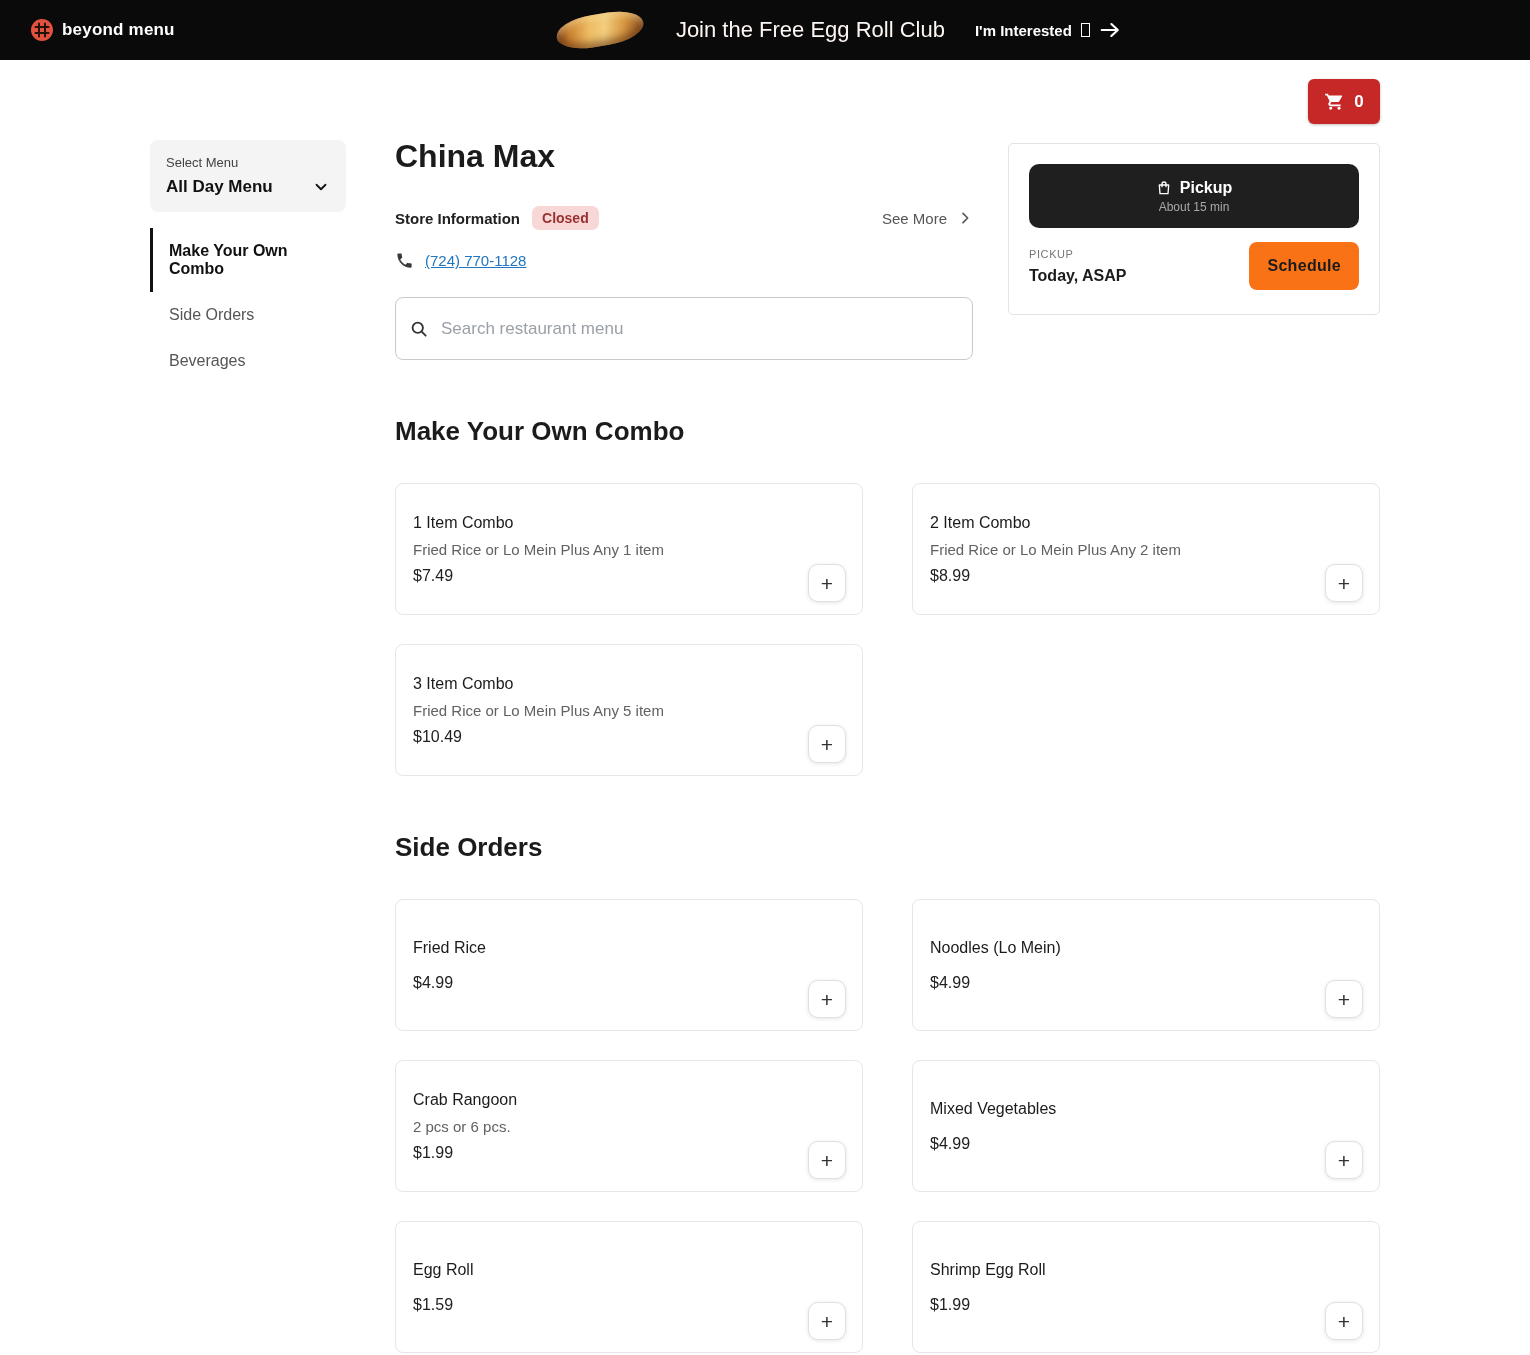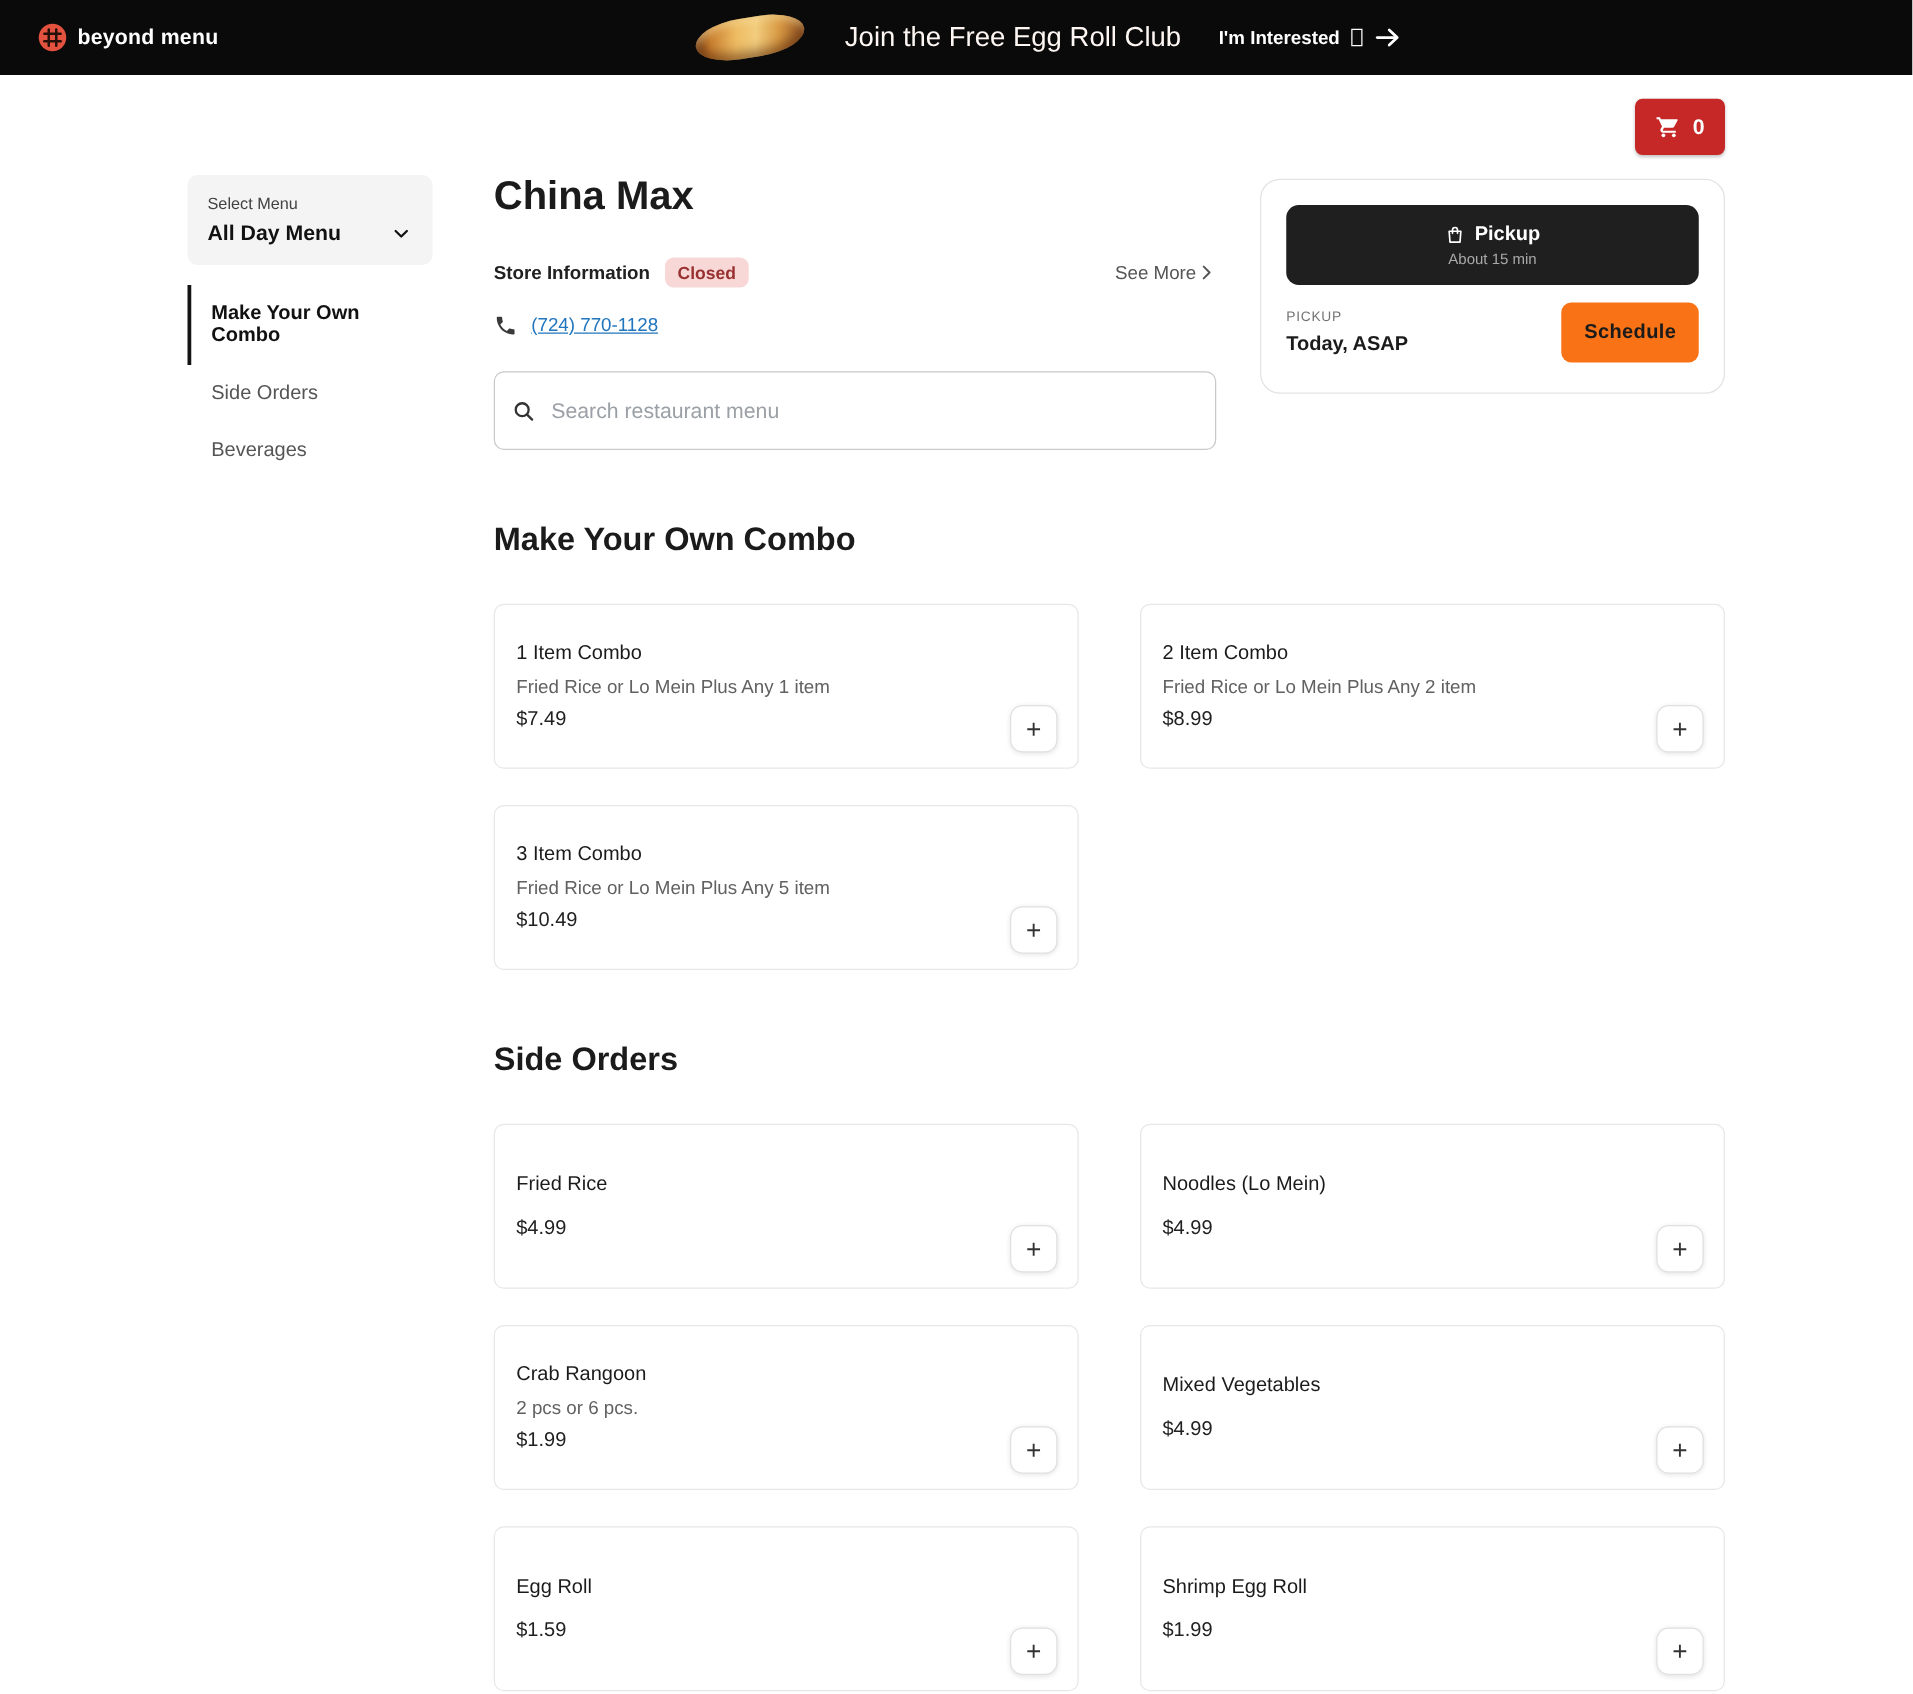--- a/index.html
+++ b/index.html
@@ -48,35 +48,35 @@
   .content { width:985px; margin-left:49px; margin-top:78px; }
   .info-row { display:flex; justify-content:space-between; align-items:flex-start; }
   .info-left { width:578px; }
   .store-title { font-size:32px; font-weight:700; margin:0; color:#1b1b1b; }
   .store-row { margin-top:31px; display:flex; align-items:center; }
   .store-info-label { font-size:15px; font-weight:700; color:#212121; }
   .status-badge {
     margin-left:12px; background:#f8d7d7; color:#993030; font-weight:700;
     font-size:14px; padding:4px 10px; border-radius:7px;
   }
-  .see-more { margin-left:auto; display:flex; align-items:center; font-size:15px; color:#555; cursor:pointer; }
+  .see-more { margin-left:auto; display:flex; align-items:center; gap:10px; font-size:15px; color:#555; cursor:pointer; }
   .contact-row { margin-top:21px; display:flex; align-items:center; gap:11px; }
   .contact-row + .contact-row { margin-top:16px; }
   .blue-link { color:#2176bd; font-size:15px; text-decoration:underline; }
   .search-box {
     margin-top:27px; height:63px; border:1px solid #c9c9c9; border-radius:8px;
     display:flex; align-items:center; padding:0 13px; gap:10px; background:#fff;
   }
   .search-box input {
     flex:1; border:none; outline:none; font-size:17px; font-family:inherit; color:#212121; background:transparent;
   }
   .search-box input::placeholder { color:#9aa0a6; }
   
   .fulfill-card {
-    width:372px; min-height:172px; border:1px solid #e3e3e3; border-radius:16px;
+    width:372px; min-height:172px; border:1px solid #e3e3e3; border-radius:5px;
     padding:20px; margin-top:5px; background:#fff;
   }
   .toggle { background:#f1f1f1; border-radius:10px; display:flex; height:64px; }
   .toggle-opt { flex:1; display:flex; flex-direction:column; align-items:center; justify-content:center; cursor:pointer; border-radius:10px; }
   .toggle-opt .opt-title { display:flex; align-items:center; gap:8px; font-size:16px; font-weight:700; color:#212121; }
   .toggle-opt .opt-sub { font-size:12px; color:#666; margin-top:3px; }
   .toggle-opt.active { background:#1f1f1f; }
   .toggle-opt.active .opt-title { color:#fff; }
   .toggle-opt.active .opt-sub { color:#a9a9a9; }
   .sched-row { display:flex; justify-content:space-between; align-items:center; margin-top:14px; }

